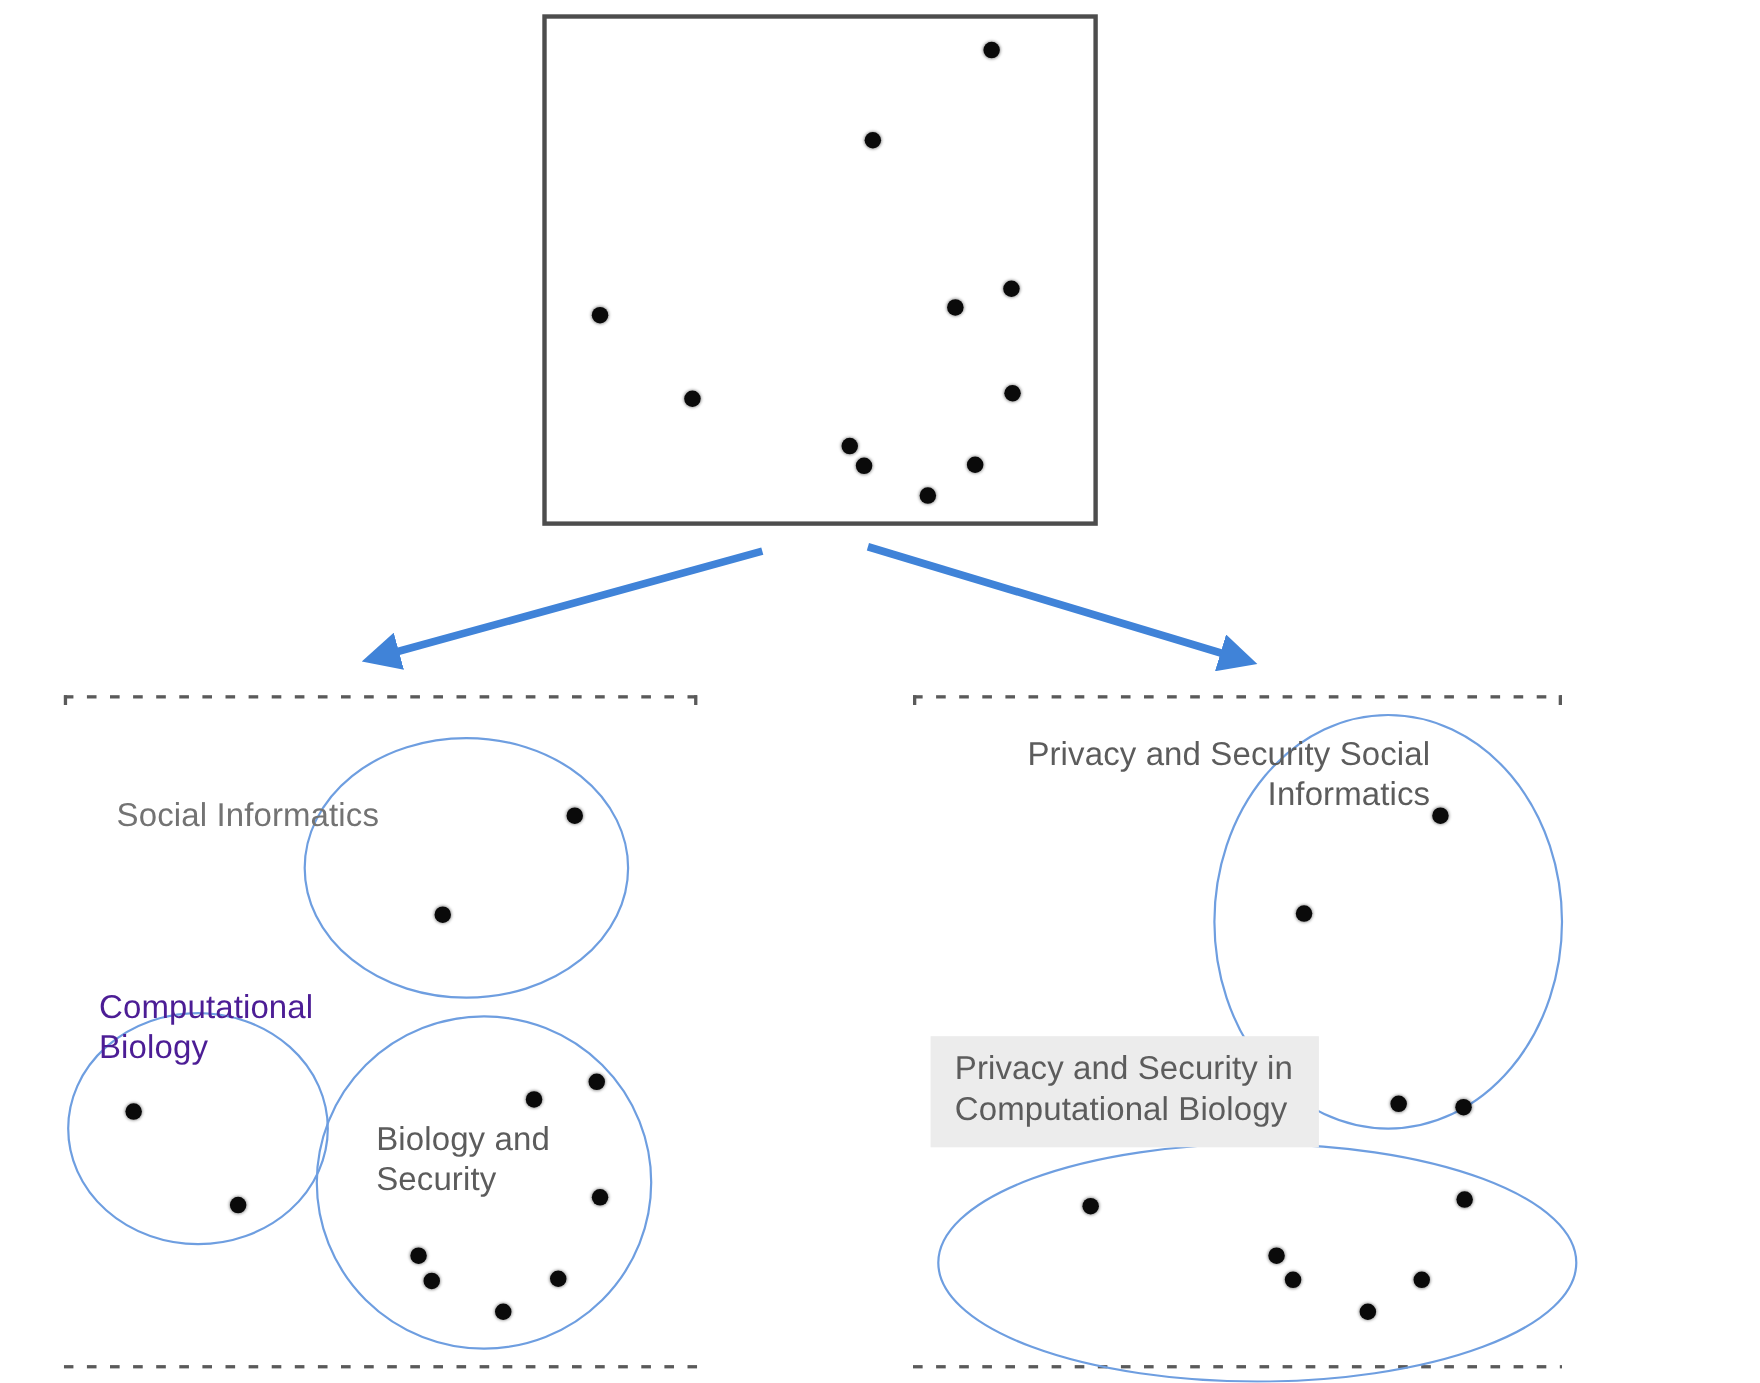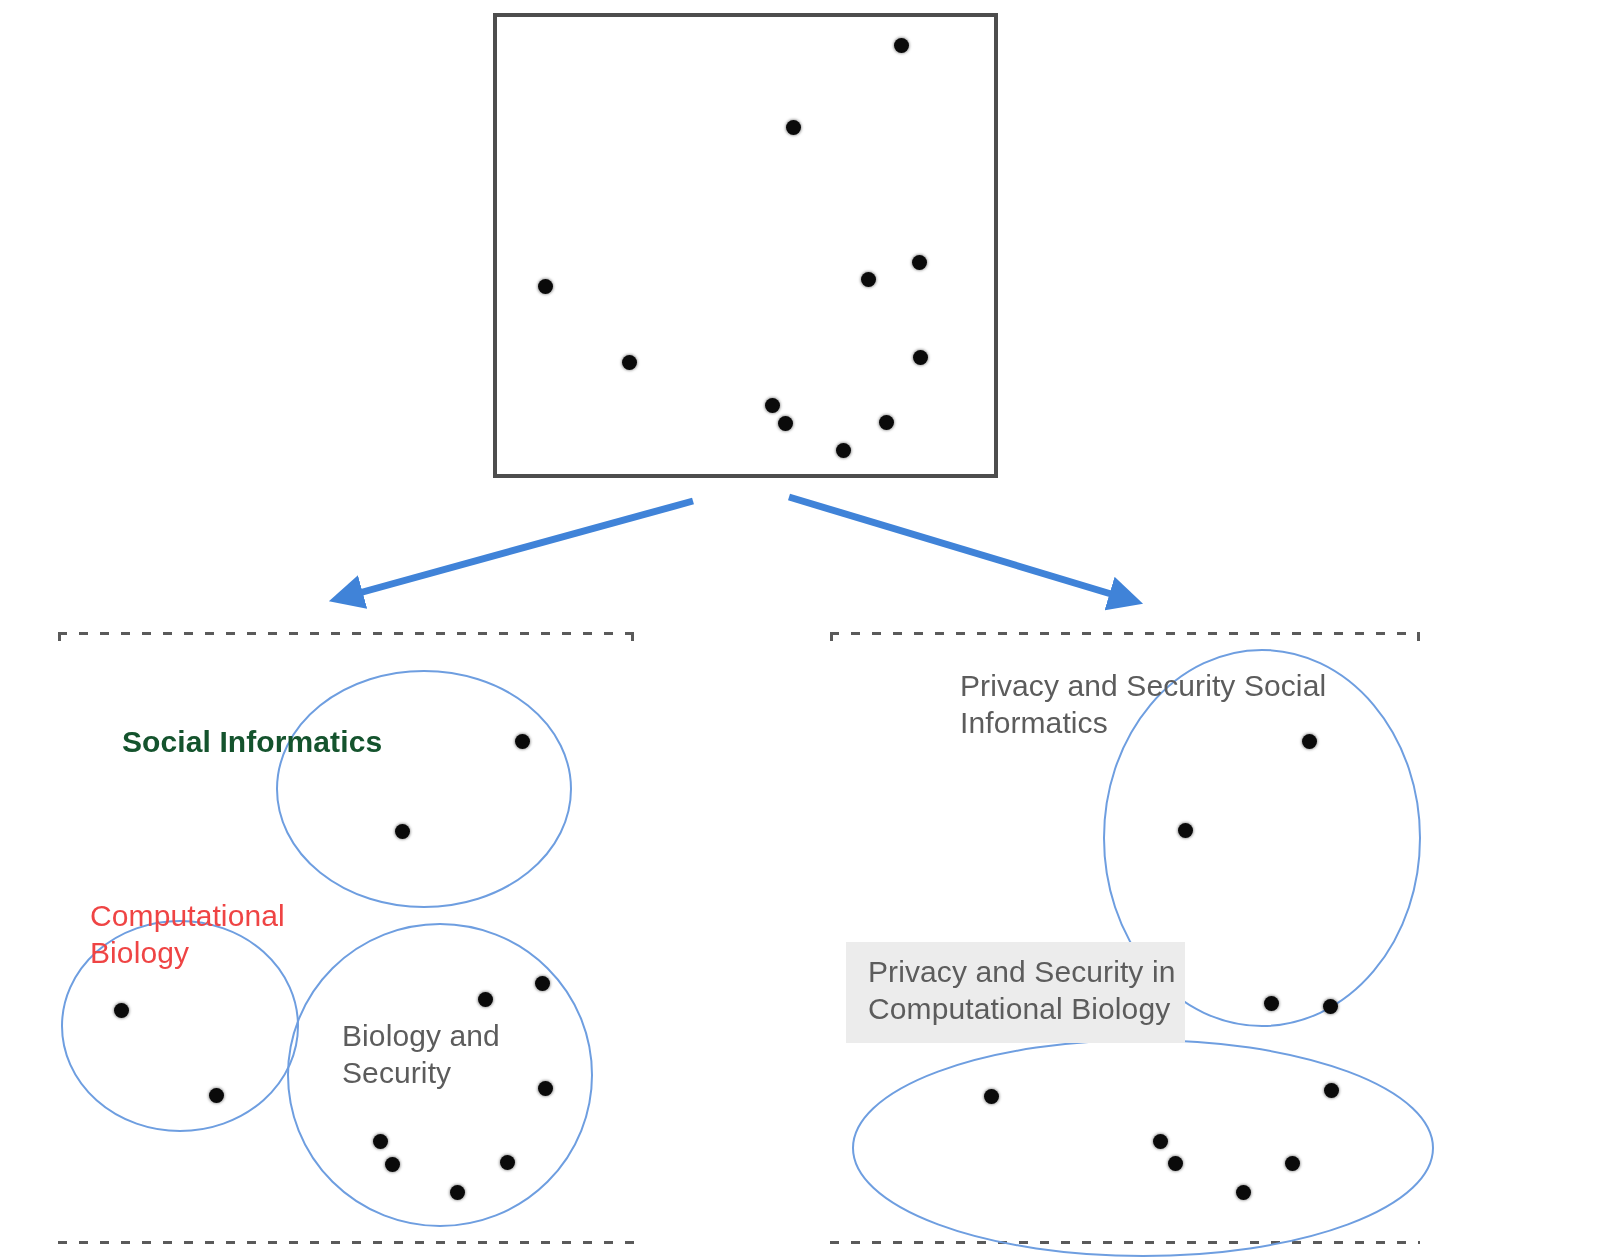--- a/index.html
+++ b/index.html
@@ -78,21 +78,21 @@
     color: #5c5c5c;
     font-size: 30px;
     line-height: 1.22;
     font-family: "Liberation Sans", sans-serif;
     font-weight: 400;
     white-space: pre-line;
     letter-spacing: 0.1px;
   }
   .cluster-label.highlighted {
     background: #ececec;
-    padding: 12px 10px 16px 22px;
+    padding: 12px 24px 16px 22px;
   }
   
   .arrows-svg {
     position: absolute;
     left: 0;
     top: 0;
     pointer-events: none;
   }
 </style>
 </head>
@@ -142,22 +142,22 @@
         <div class="pt" style="left: 344px; top: 199px; background: rgb(10, 10, 10);"></div>
         <div class="pt" style="left: 63px; top: 378px; background: rgb(10, 10, 10);"></div>
         <div class="pt" style="left: 158px; top: 463px; background: rgb(10, 10, 10);"></div>
         <div class="pt" style="left: 484px; top: 351px; background: rgb(10, 10, 10);"></div>
         <div class="pt" style="left: 427px; top: 367px; background: rgb(10, 10, 10);"></div>
         <div class="pt" style="left: 487px; top: 456px; background: rgb(10, 10, 10);"></div>
         <div class="pt" style="left: 322px; top: 509px; background: rgb(10, 10, 10);"></div>
         <div class="pt" style="left: 334px; top: 532px; background: rgb(10, 10, 10);"></div>
         <div class="pt" style="left: 449px; top: 530px; background: rgb(10, 10, 10);"></div>
         <div class="pt" style="left: 399px; top: 560px; background: rgb(10, 10, 10);"></div>
-        <div class="cluster-label" style="left: 64px; top: 92px; color: #14532d; font-weight: bold;">Social Informatics</div>
-        <div class="cluster-label" style="left: 32px; top: 266px; color: #ef4444;">Computational
+        <div class="cluster-label" style="left: 48px; top: 92px; color: #737373;">Social Informatics</div>
+        <div class="cluster-label" style="left: 32px; top: 266px; color: #4c1d95;">Computational
 Biology</div>
         <div class="cluster-label" style="left: 284px; top: 386px; color: rgb(92, 92, 92);">Biology and
 Security</div>
       </div>
       <div class="dashed-panel" style="left: 830px; top: 632px; width: 590px; height: 612px;">
         <div class="dash-edge dash-h" style="top: 0px;"></div>
         <div class="dash-edge dash-h" style="bottom: 0px;"></div>
         <div class="dash-edge dash-v" style="left: 0px;"></div>
         <div class="dash-edge dash-v" style="right: 0px;"></div>
         <svg class="cluster-svg" width="1600" height="1257" style="left: -830px; top: -632px;">
@@ -167,20 +167,20 @@
         <div class="pt" style="left: 479px; top: 109px; background: rgb(10, 10, 10);"></div>
         <div class="pt" style="left: 355px; top: 198px; background: rgb(10, 10, 10);"></div>
         <div class="pt" style="left: 500px; top: 374px; background: rgb(10, 10, 10);"></div>
         <div class="pt" style="left: 441px; top: 371px; background: rgb(10, 10, 10);"></div>
         <div class="pt" style="left: 161px; top: 464px; background: rgb(10, 10, 10);"></div>
         <div class="pt" style="left: 501px; top: 458px; background: rgb(10, 10, 10);"></div>
         <div class="pt" style="left: 330px; top: 509px; background: rgb(10, 10, 10);"></div>
         <div class="pt" style="left: 345px; top: 531px; background: rgb(10, 10, 10);"></div>
         <div class="pt" style="left: 462px; top: 531px; background: rgb(10, 10, 10);"></div>
         <div class="pt" style="left: 413px; top: 560px; background: rgb(10, 10, 10);"></div>
-        <div class="cluster-label" style="left: 130px; top: 36px; color: rgb(92, 92, 92);">Privacy and Security Social
+        <div class="cluster-label" style="left: 104px; top: 36px; color: rgb(92, 92, 92); text-align: right;">Privacy and Security Social
 Informatics</div>
         <div class="cluster-label highlighted" style="left: 16px; top: 310px; color: rgb(92, 92, 92); background: rgb(236, 236, 236);">Privacy and Security in
 Computational Biology</div>
       </div>
     </div>
 
 </div>
 
 </body></html>

